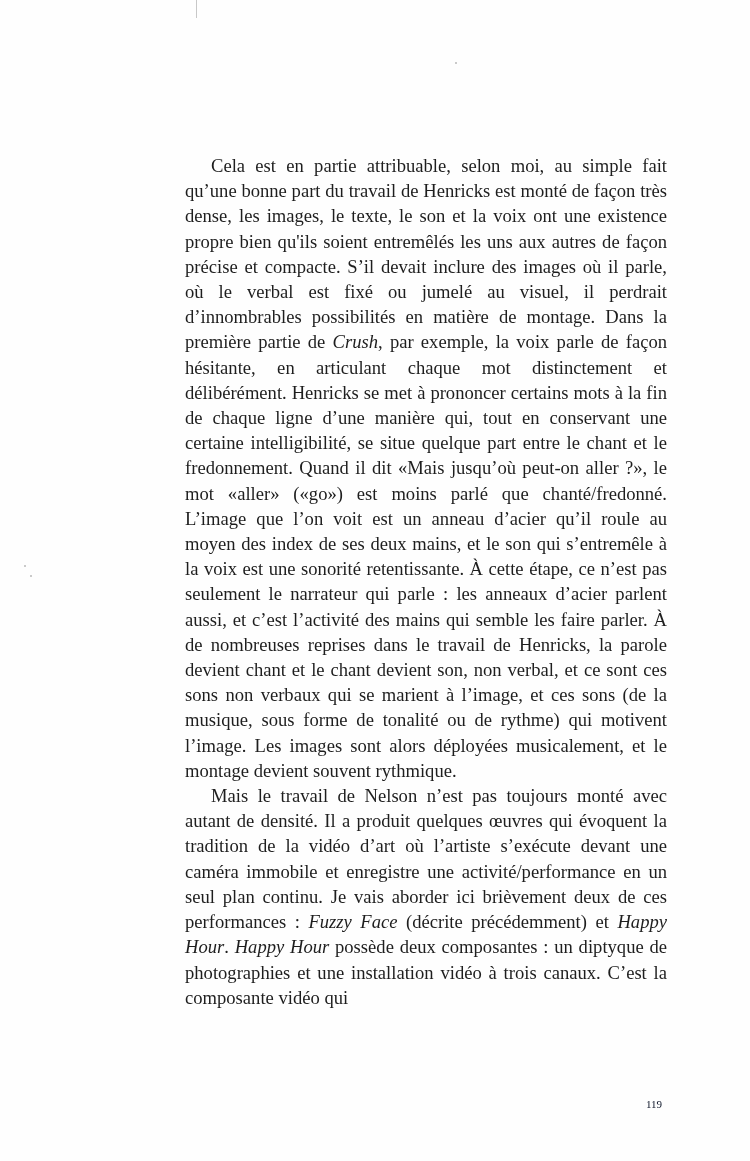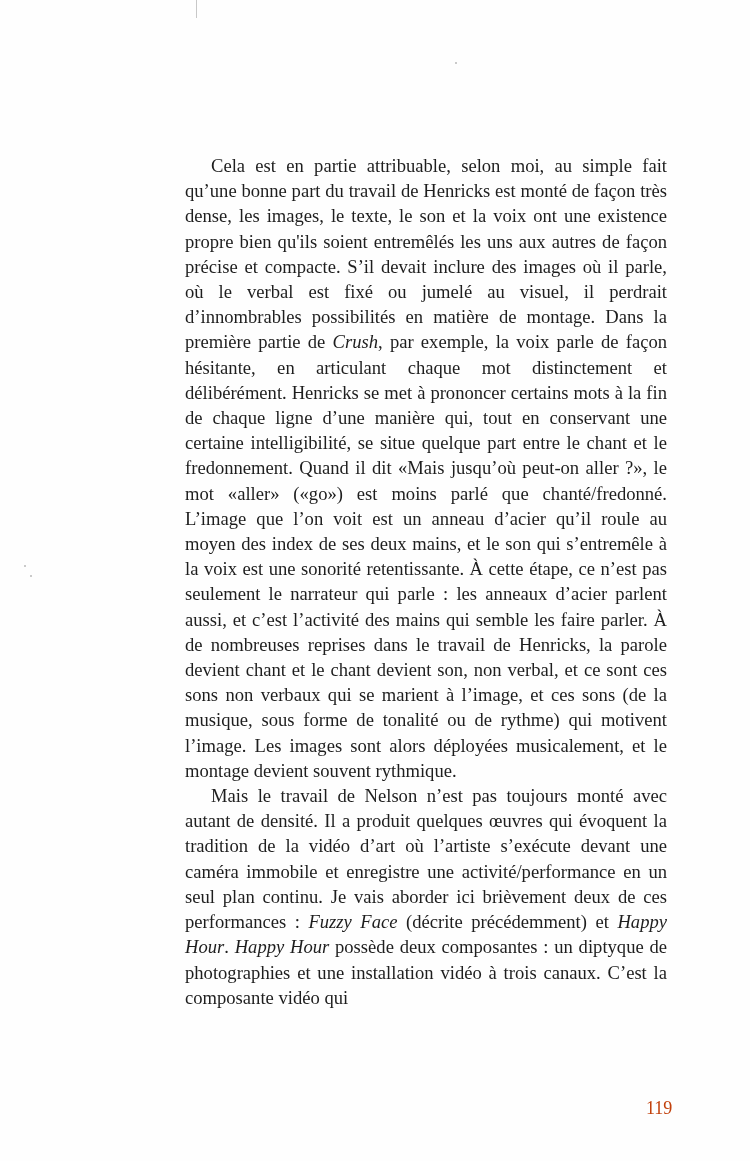--- a/index.html
+++ b/index.html
@@ -50,22 +50,22 @@
       text-indent: 26px;
     }
     .text-block em {
       font-style: italic;
     }
     .folio {
       position: absolute;
       left: 646px;
       top: 1098px;
       font-family: "Liberation Serif", "DejaVu Serif", serif;
-      font-size: 18px;
-      color: #c2410c;
+      font-size: 11px;
+      color: #0f172a;
     }
   </style>
 </head>
 <body>
 
 <div class="page">
   <div class="gutter-mark"></div>
   <div class="speck" style="left:455px; top:62px;"></div>
   <div class="speck" style="left:24px; top:565px;"></div>
   <div class="speck" style="left:30px; top:575px;"></div>

